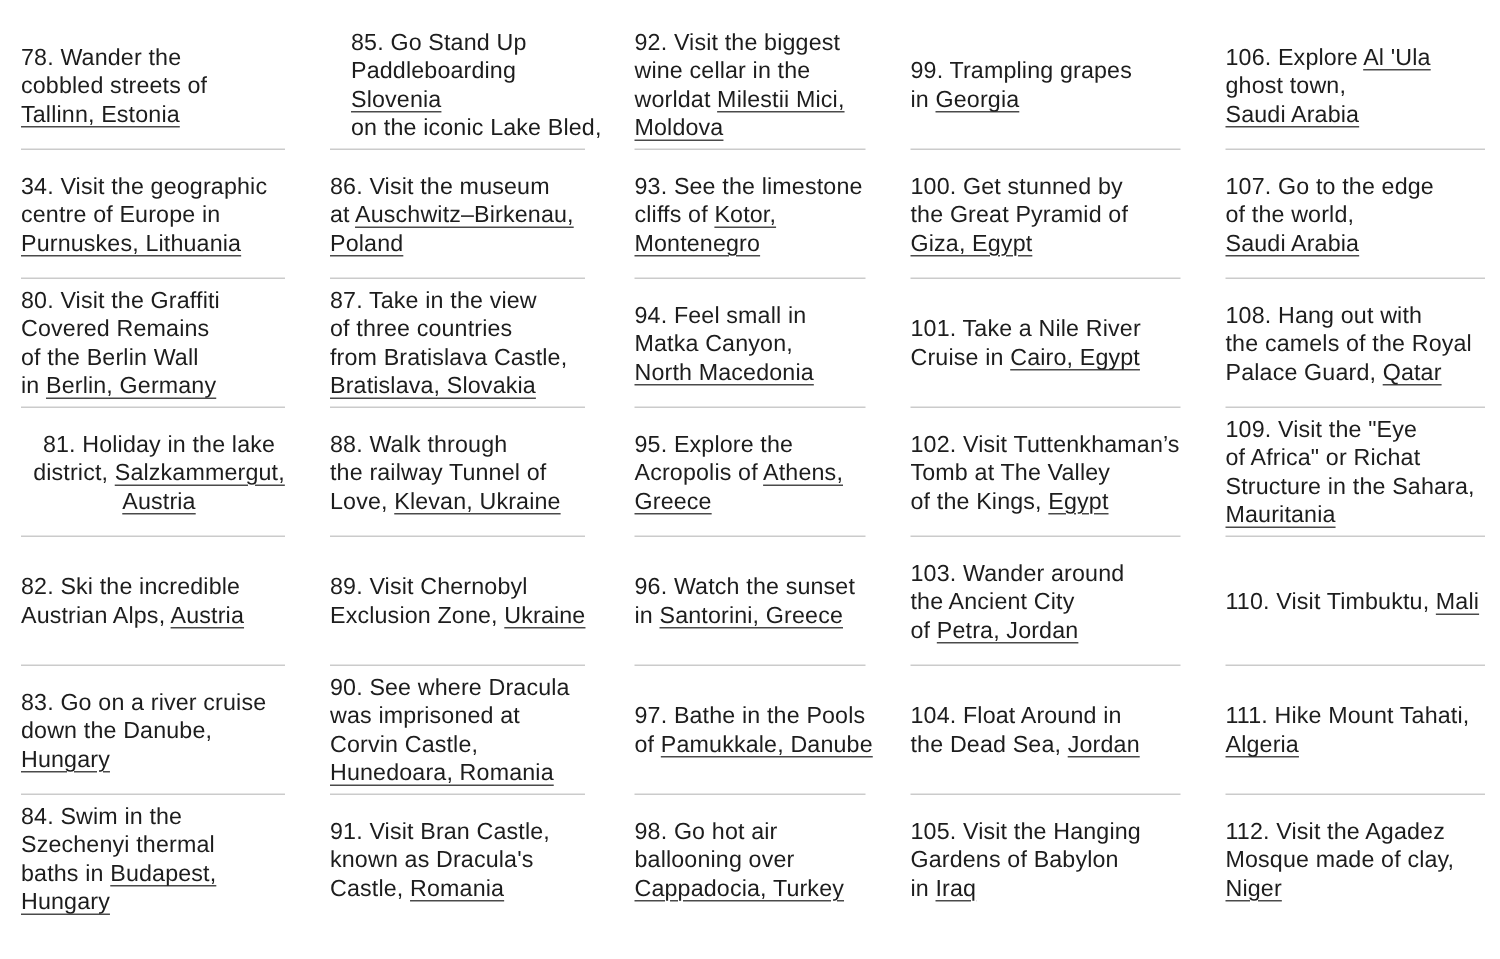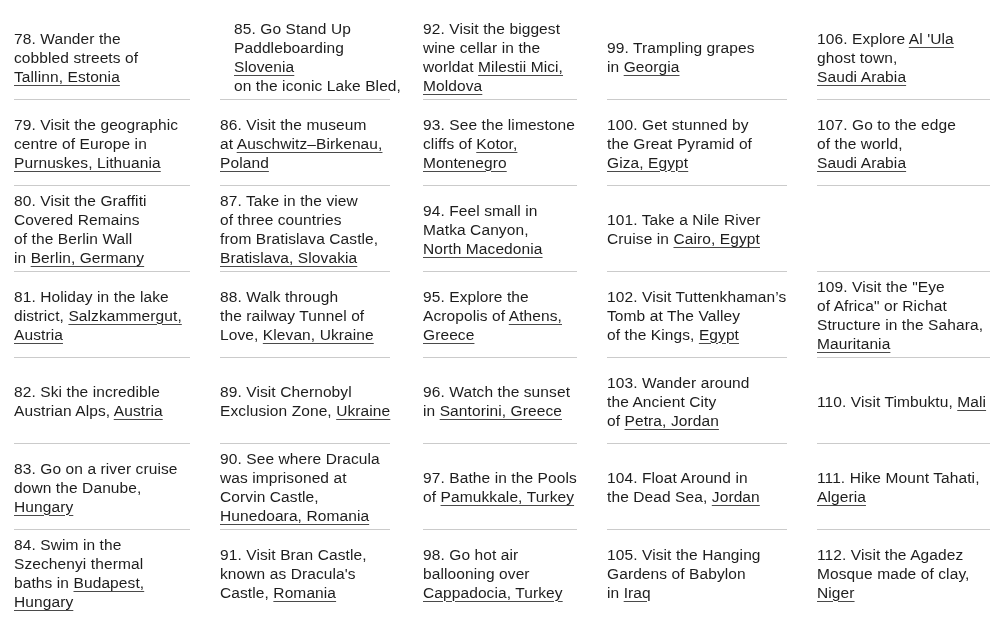--- a/index.html
+++ b/index.html
@@ -67,36 +67,36 @@
     <div class="cell col-1 row-1" style="grid-area: 1 / 1;">
       <div class="item-text">
         <div class="line"><span>78. Wander the</span></div>
         <div class="line"><span>cobbled streets of</span></div>
         <div class="line"><a class="loc-link" href="#">Tallinn, Estonia</a></div>
       </div>
       <div class="rule"></div>
     </div>
     <div class="cell col-1 row-2" style="grid-area: 2 / 1;">
       <div class="item-text">
-        <div class="line"><span>79. Visit the geographic</span></div>
+        <div class="line"><span>34. Visit the geographic</span></div>
         <div class="line"><span>centre of Europe in</span></div>
         <div class="line"><a class="loc-link" href="#">Purnuskes, Lithuania</a></div>
       </div>
       <div class="rule"></div>
     </div>
     <div class="cell col-1 row-3" style="grid-area: 3 / 1;">
       <div class="item-text">
         <div class="line"><span>80. Visit the Graffiti</span></div>
         <div class="line"><span>Covered Remains</span></div>
         <div class="line"><span>of the Berlin Wall</span></div>
         <div class="line"><span>in </span><a class="loc-link" href="#">Berlin, Germany</a></div>
       </div>
       <div class="rule"></div>
     </div>
-    <div class="cell col-1 row-4" style="grid-area: 4 / 1;">
+    <div class="cell col-1 row-4" style="grid-area: 4 / 1; text-align: center;">
       <div class="item-text">
         <div class="line"><span>81. Holiday in the lake</span></div>
         <div class="line"><span>district, </span><a class="loc-link" href="#">Salzkammergut,</a></div>
         <div class="line"><a class="loc-link" href="#">Austria</a></div>
       </div>
       <div class="rule"></div>
     </div>
     <div class="cell col-1 row-5" style="grid-area: 5 / 1;">
       <div class="item-text">
         <div class="line"><span>82. Ski the incredible</span></div>
@@ -213,21 +213,21 @@
     <div class="cell col-3 row-5" style="grid-area: 5 / 3;">
       <div class="item-text">
         <div class="line"><span>96. Watch the sunset</span></div>
         <div class="line"><span>in </span><a class="loc-link" href="#">Santorini, Greece</a></div>
       </div>
       <div class="rule"></div>
     </div>
     <div class="cell col-3 row-6" style="grid-area: 6 / 3;">
       <div class="item-text">
         <div class="line"><span>97. Bathe in the Pools</span></div>
-        <div class="line"><span>of </span><a class="loc-link" href="#">Pamukkale, Turkey</a></div>
+        <div class="line"><span>of </span><a class="loc-link" href="#">Pamukkale, Danube</a></div>
       </div>
       <div class="rule"></div>
     </div>
     <div class="cell col-3 row-7" style="grid-area: 7 / 3;">
       <div class="item-text">
         <div class="line"><span>98. Go hot air</span></div>
         <div class="line"><span>ballooning over</span></div>
         <div class="line"><a class="loc-link" href="#">Cappadocia, Turkey</a></div>
       </div>
     </div>
@@ -293,20 +293,25 @@
     </div>
     <div class="cell col-5 row-2" style="grid-area: 2 / 5;">
       <div class="item-text">
         <div class="line"><span>107. Go to the edge</span></div>
         <div class="line"><span>of the world,</span></div>
         <div class="line"><a class="loc-link" href="#">Saudi Arabia</a></div>
       </div>
       <div class="rule"></div>
     </div>
     <div class="cell col-5 row-3" style="grid-area: 3 / 5;">
+      <div class="item-text">
+        <div class="line"><span>108. Hang out with</span></div>
+        <div class="line"><span>the camels of the Royal</span></div>
+        <div class="line"><span>Palace Guard, </span><a class="loc-link" href="#">Qatar</a></div>
+      </div>
       <div class="rule"></div>
     </div>
     <div class="cell col-5 row-4" style="grid-area: 4 / 5;">
       <div class="item-text">
         <div class="line"><span>109. Visit the "Eye</span></div>
         <div class="line"><span>of Africa" or Richat</span></div>
         <div class="line"><span>Structure in the Sahara,</span></div>
         <div class="line"><a class="loc-link" href="#">Mauritania</a></div>
       </div>
       <div class="rule"></div>

